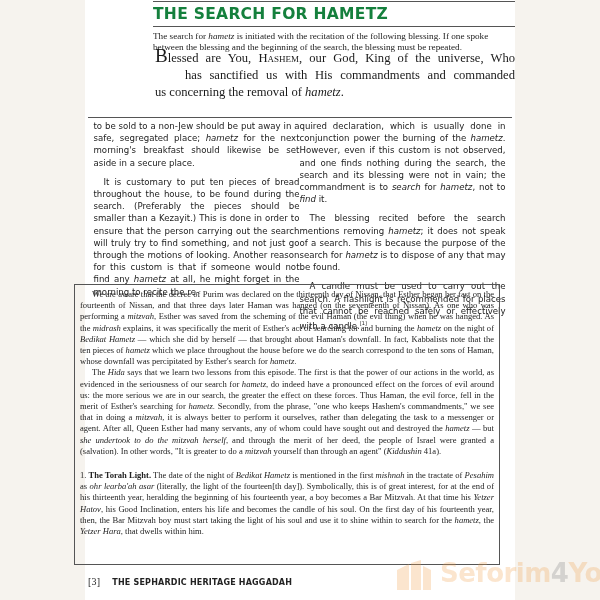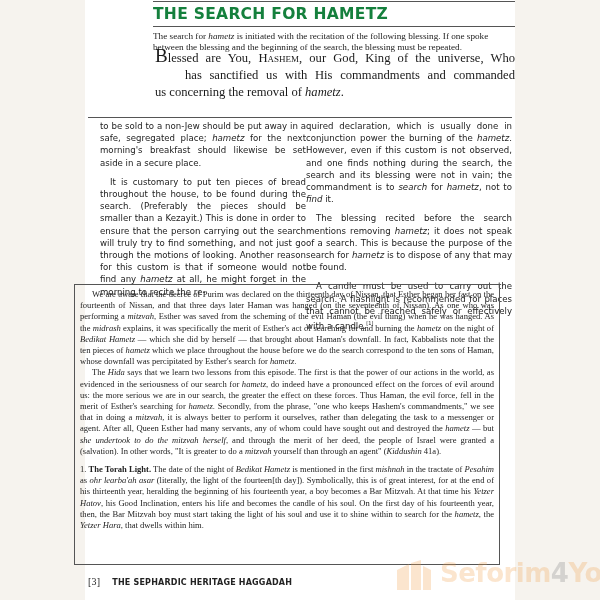--- a/index.html
+++ b/index.html
@@ -13,29 +13,29 @@
     font-family: "DejaVu Sans", sans-serif; font-weight: bold; font-size: 15.5px; letter-spacing: 0.3px; color: #15803d; }
   .instr { position: absolute; left: 153px; width: 362px; top: 31px; text-align: left;
     font-family: "Liberation Serif", serif; font-size: 9.2px; line-height: 11px; color: #222; }
   .blessing { position: absolute; left: 155px; width: 360px; top: 50px;
     font-family: Liberation Serif, serif; font-size: 12.6px; line-height: 17px; color: #1a1a1a; text-align: justify; }
   .blessing .cap { font-size: 19px; line-height: 12px; }
   .blessing .l1, .blessing .l2 { display: block; text-align: justify; text-align-last: justify; }
   .blessing .l2 { padding-left: 30px; }
   .blessing .sc { font-variant: small-caps; }
   .rule.sep { left: 88px; width: 424px; top: 117px; }
-  .cols { position: absolute; left: 87px; top: 120px; width: 425px; display: flex; justify-content: flex-end; }
+  .cols { position: absolute; left: 87px; top: 120px; width: 425px; display: flex; justify-content: center; }
   .col { width: 206px; font-family: "DejaVu Sans", sans-serif; font-size: 8.6px; line-height: 12.2px; color: #222; text-align: justify; }
   .col p { text-indent: 0; }
   .col p.ind { text-indent: 10px; }
   .col p + p { margin-top: 7px; }
   .box { position: absolute; left: 74px; top: 284px; width: 426px; height: 281px; border: 1.5px solid #555;
     padding: 4px 5px 0 5px; font-family: "Liberation Serif", serif; font-size: 8.55px; line-height: 11.2px; color: #222; text-align: justify; }
   .box p.ind { text-indent: 12px; }
-  .box p.note { margin-top: 7px; }
+  .box p.note { margin-top: 13px; }
   .box p.cont { margin-top: 3px; text-indent: 12px; }
   .footer { position: absolute; left: 88px; top: 576px; font-family: "DejaVu Sans", sans-serif; font-size: 8px; font-weight: bold; color: #222; letter-spacing: 0.2px; }
   .footer .pg { font-weight: normal; font-family: "Liberation Serif", serif; font-size: 10px; margin-right: 12px; }
   .watermark { position: absolute; left: 440px; top: 558px; font-family: "DejaVu Sans", sans-serif; font-weight: bold;
     font-size: 26px; color: rgba(240, 160, 80, 0.28); letter-spacing: -0.5px; }
   .watermark .four { color: rgba(150, 150, 150, 0.35); }
   .watermark .you { color: rgba(240, 160, 80, 0.28); }
   .wm-icon { position: absolute; left: 395px; top: 560px; width: 38px; height: 34px; }
   i { font-style: italic; }
 </style>

